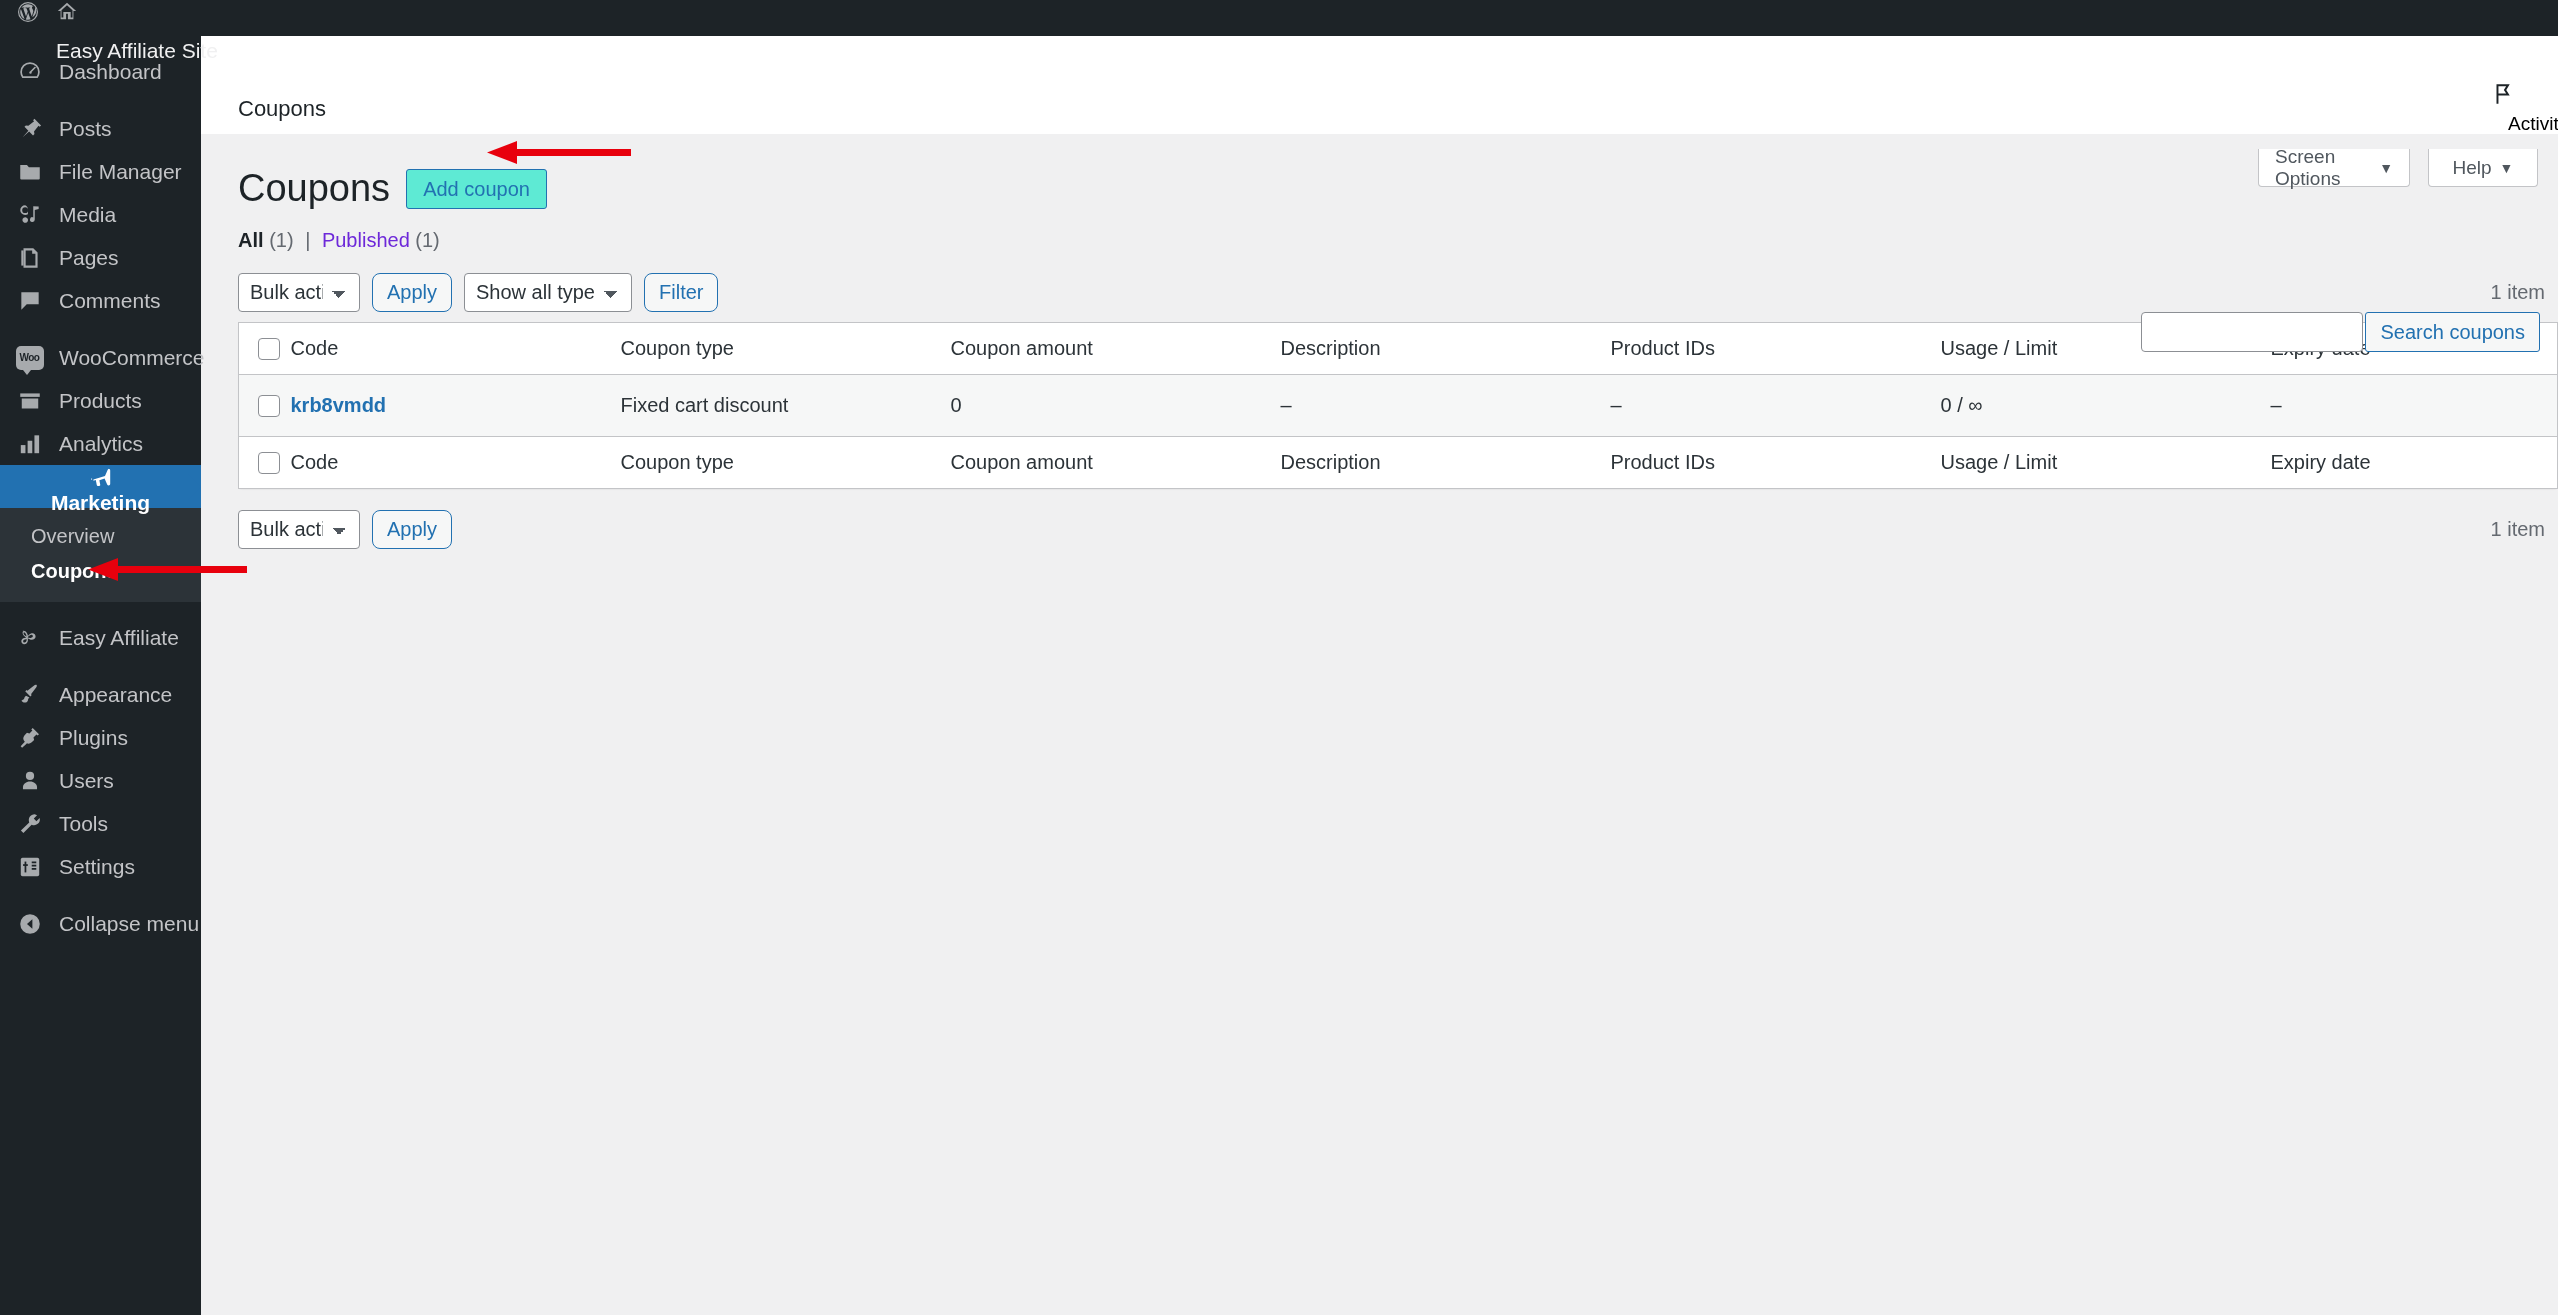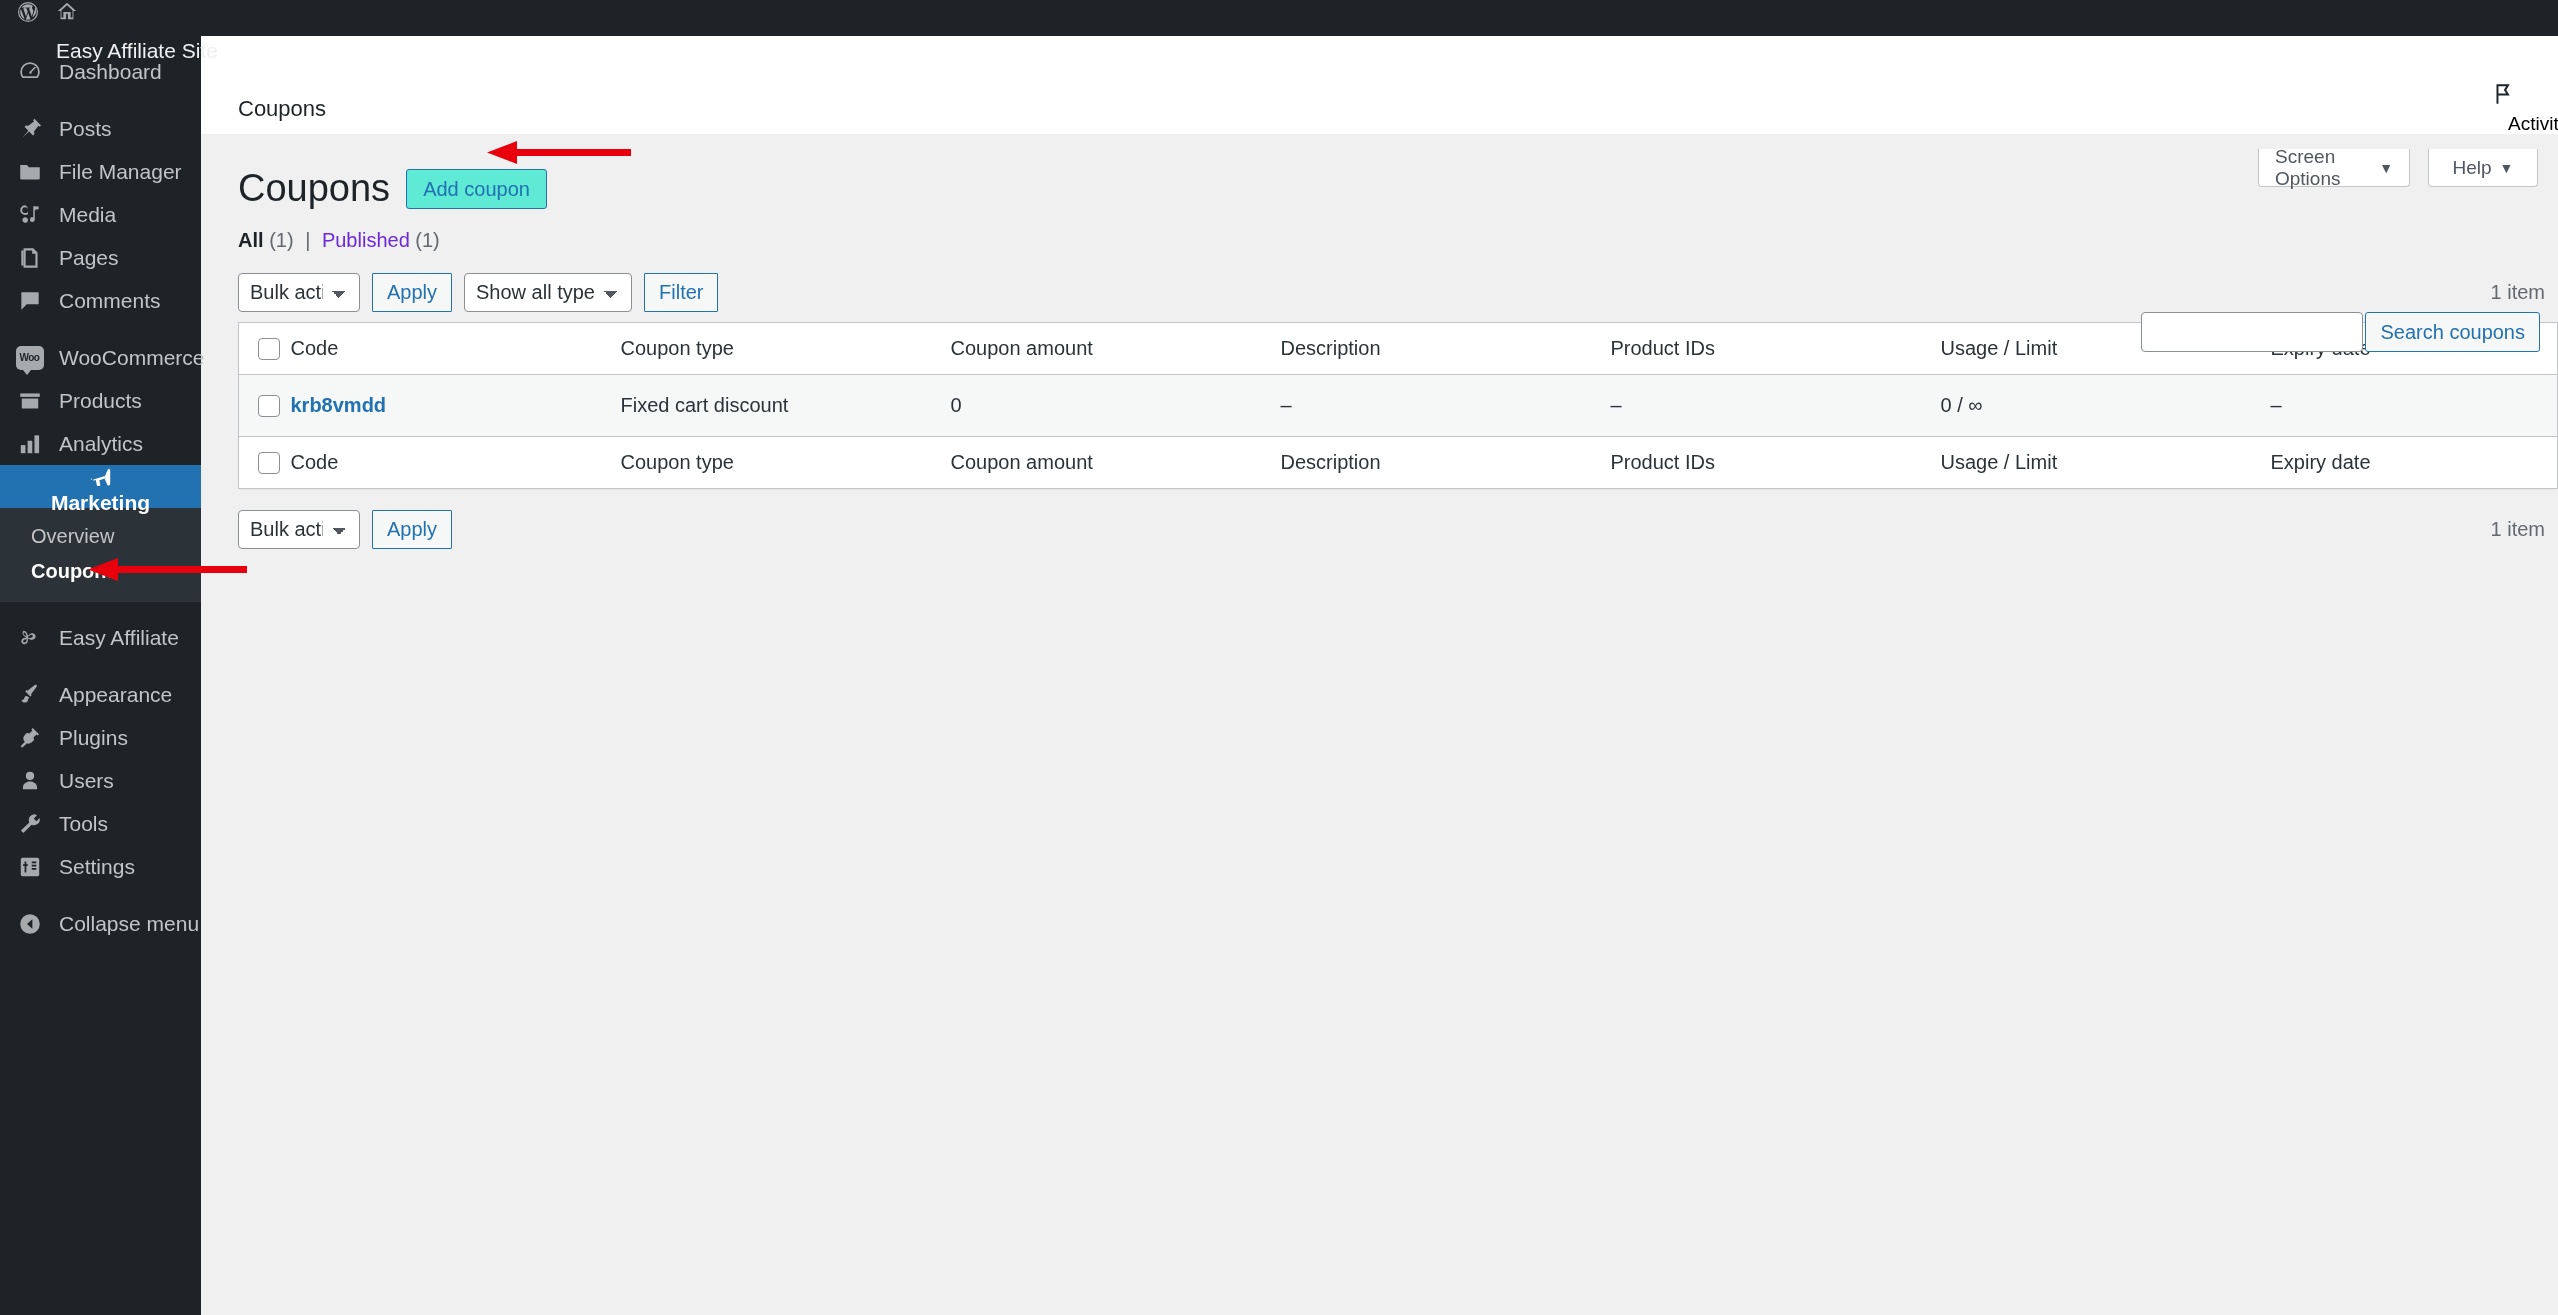--- a/index.html
+++ b/index.html
@@ -156,21 +156,21 @@
     background-image: linear-gradient(45deg, transparent 50%, #50575e 50%), linear-gradient(135deg, #50575e 50%, transparent 50%);
     background-position: calc(100% - 20px) 17px, calc(100% - 13px) 17px;
     background-size: 7px 7px, 7px 7px;
     background-repeat: no-repeat;
   }
   #bulk-select-top, #bulk-select-bottom { width: 122px; }
   #type-filter-select { width: 168px; }
   .btn-secondary {
     font-size: 20px; color: #2271b1;
     background: #f6f7f7; border: 1px solid #2271b1;
-    border-radius: 1px; height: 39px; padding: 0 14px;
+    border-radius: 8px; height: 39px; padding: 0 14px;
     cursor: pointer; font-family: "Liberation Sans", sans-serif;
   }
   .displaying-num {
     position: absolute; right: 13px; top: 9px;
     font-size: 20px; color: #646970;
   }
 
   .search-box {
     position: absolute; top: 178px; right: 18px;
     display: flex; gap: 2px; align-items: center;

